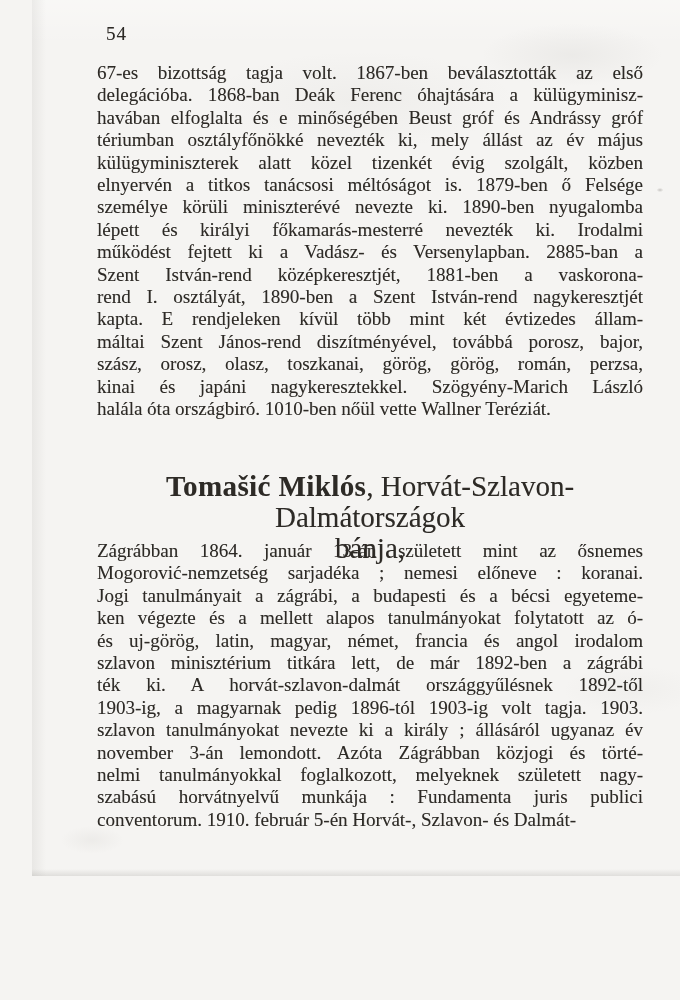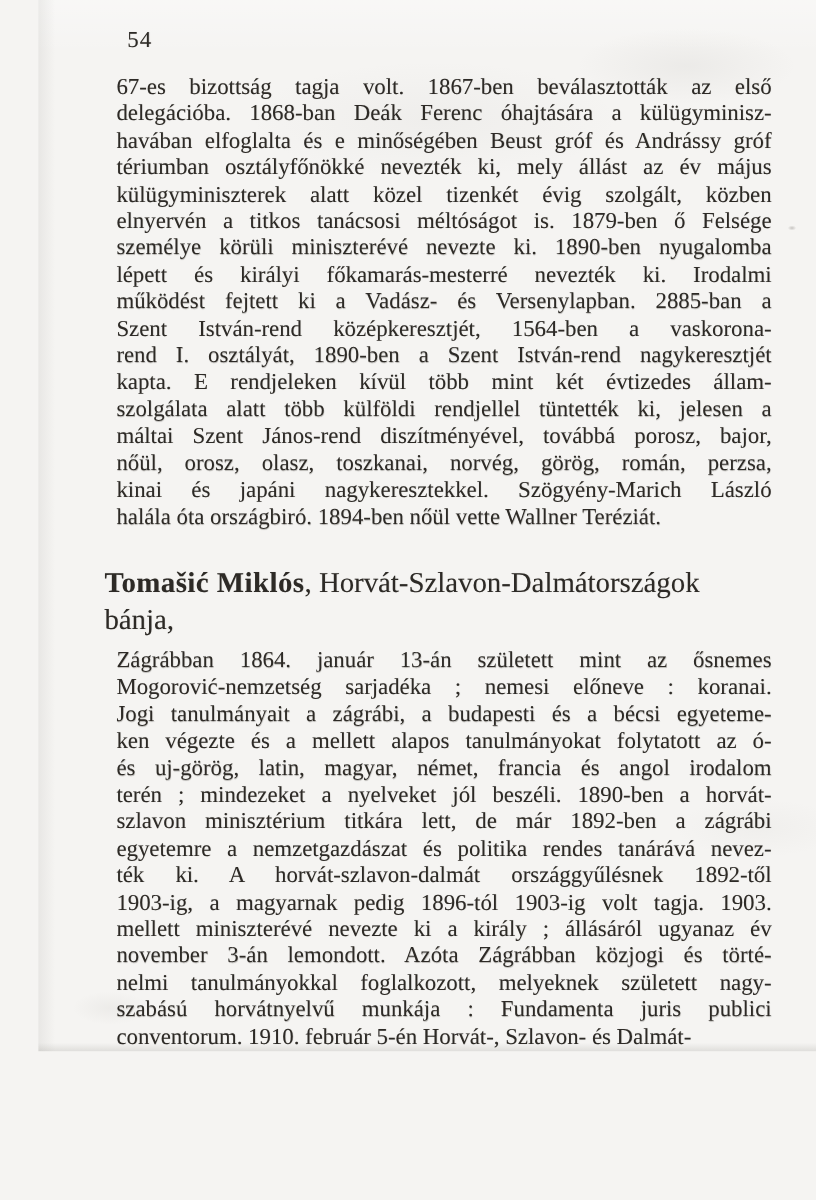--- a/index.html
+++ b/index.html
@@ -51,22 +51,22 @@
     text-justify: inter-word;
     text-shadow: 0.3px 0.3px 0.6px rgba(45,42,38,0.30);
     white-space: normal;
   }
   .line.last-line { text-align-last: left; }
   .heading {
     position: absolute;
     left: 55px;
     top: 471px;
     width: 566px;
-    text-align: left;
-    font-size: 24px;
+    text-align: center;
+    font-size: 29px;
     line-height: 31px;
     font-weight: normal;
     text-shadow: 0.3px 0.3px 0.6px rgba(45,42,38,0.30);
     font-family: Liberation Serif, serif;
   }
   .heading .heading-line { display: block; }
   .heading .name { font-weight: bold; letter-spacing: 0.4px; }
 </style>
 </head>
 <body>
@@ -78,46 +78,43 @@
   <div class="para para-1">
     <div class="line">67-es bizottság tagja volt.  1867-ben beválasztották az első</div>
     <div class="line">delegációba. 1868-ban Deák Ferenc óhajtására a külügyminisz-</div>
     <div class="line">havában elfoglalta és e minőségében Beust gróf és Andrássy gróf</div>
     <div class="line">tériumban osztályfőnökké nevezték ki, mely állást az év május</div>
     <div class="line">külügyminiszterek alatt közel tizenkét évig szolgált, közben</div>
     <div class="line">elnyervén a titkos tanácsosi méltóságot is. 1879-ben ő Felsége</div>
     <div class="line">személye körüli miniszterévé nevezte ki. 1890-ben nyugalomba</div>
     <div class="line">lépett és királyi főkamarás-mesterré nevezték ki. Irodalmi</div>
     <div class="line">működést fejtett ki a Vadász- és Versenylapban. 2885-ban a</div>
-    <div class="line">Szent István-rend középkeresztjét, 1564-ben a vaskorona-</div>
+    <div class="line">Szent István-rend középkeresztjét, 1881-ben a vaskorona-</div>
     <div class="line">rend I. osztályát, 1890-ben a Szent István-rend nagykeresztjét</div>
     <div class="line">kapta. E rendjeleken kívül több mint két évtizedes állam-</div>
-    <div class="line">szolgálata alatt több külföldi rendjellel tüntették ki, jelesen a</div>
     <div class="line">máltai Szent János-rend diszítményével, továbbá porosz, bajor,</div>
-    <div class="line">nőül, orosz, olasz, toszkanai, norvég, görög, román, perzsa,</div>
+    <div class="line">szász, orosz, olasz, toszkanai, görög, görög, román, perzsa,</div>
     <div class="line">kinai és japáni nagykeresztekkel. Szögyény-Marich László</div>
-    <div class="line last-line">halála óta országbiró. 1894-ben nőül vette Wallner Teréziát.</div>
+    <div class="line last-line">halála óta országbiró. 1010-ben nőül vette Wallner Teréziát.</div>
   </div>
 
   <h2 class="heading">
     <span class="heading-line"><span class="name">Tomašić Miklós</span><span>, Horvát-Szlavon-Dalmátországok</span></span>
     <span class="heading-line">bánja,</span>
   </h2>
 
   <div class="para para-2">
     <div class="line">Zágrábban 1864. január 13-án született mint az ősnemes</div>
     <div class="line">Mogorović-nemzetség sarjadéka ; nemesi előneve : koranai.</div>
     <div class="line">Jogi tanulmányait a zágrábi, a budapesti és a bécsi egyeteme-</div>
     <div class="line">ken végezte és a mellett alapos tanulmányokat folytatott az ó-</div>
     <div class="line">és uj-görög, latin, magyar, német, francia és angol irodalom</div>
-    <div class="line">terén ; mindezeket a nyelveket jól beszéli. 1890-ben a horvát-</div>
     <div class="line">szlavon minisztérium titkára lett, de már 1892-ben a zágrábi</div>
-    <div class="line">egyetemre a nemzetgazdászat és politika rendes tanárává nevez-</div>
     <div class="line">ték ki. A horvát-szlavon-dalmát országgyűlésnek 1892-től</div>
     <div class="line">1903-ig, a magyarnak pedig 1896-tól 1903-ig volt tagja. 1903.</div>
-    <div class="line">mellett miniszterévé nevezte ki a király ; állásáról ugyanaz év</div>
+    <div class="line">szlavon tanulmányokat nevezte ki a király ; állásáról ugyanaz év</div>
     <div class="line">november 3-án lemondott. Azóta Zágrábban közjogi és törté-</div>
     <div class="line">nelmi tanulmányokkal foglalkozott, melyeknek született nagy-</div>
     <div class="line">szabású horvátnyelvű munkája : Fundamenta juris publici</div>
     <div class="line last-line">conventorum. 1910. február 5-én Horvát-, Szlavon- és Dalmát-</div>
   </div>
 
 </div>
 
 </body></html>

